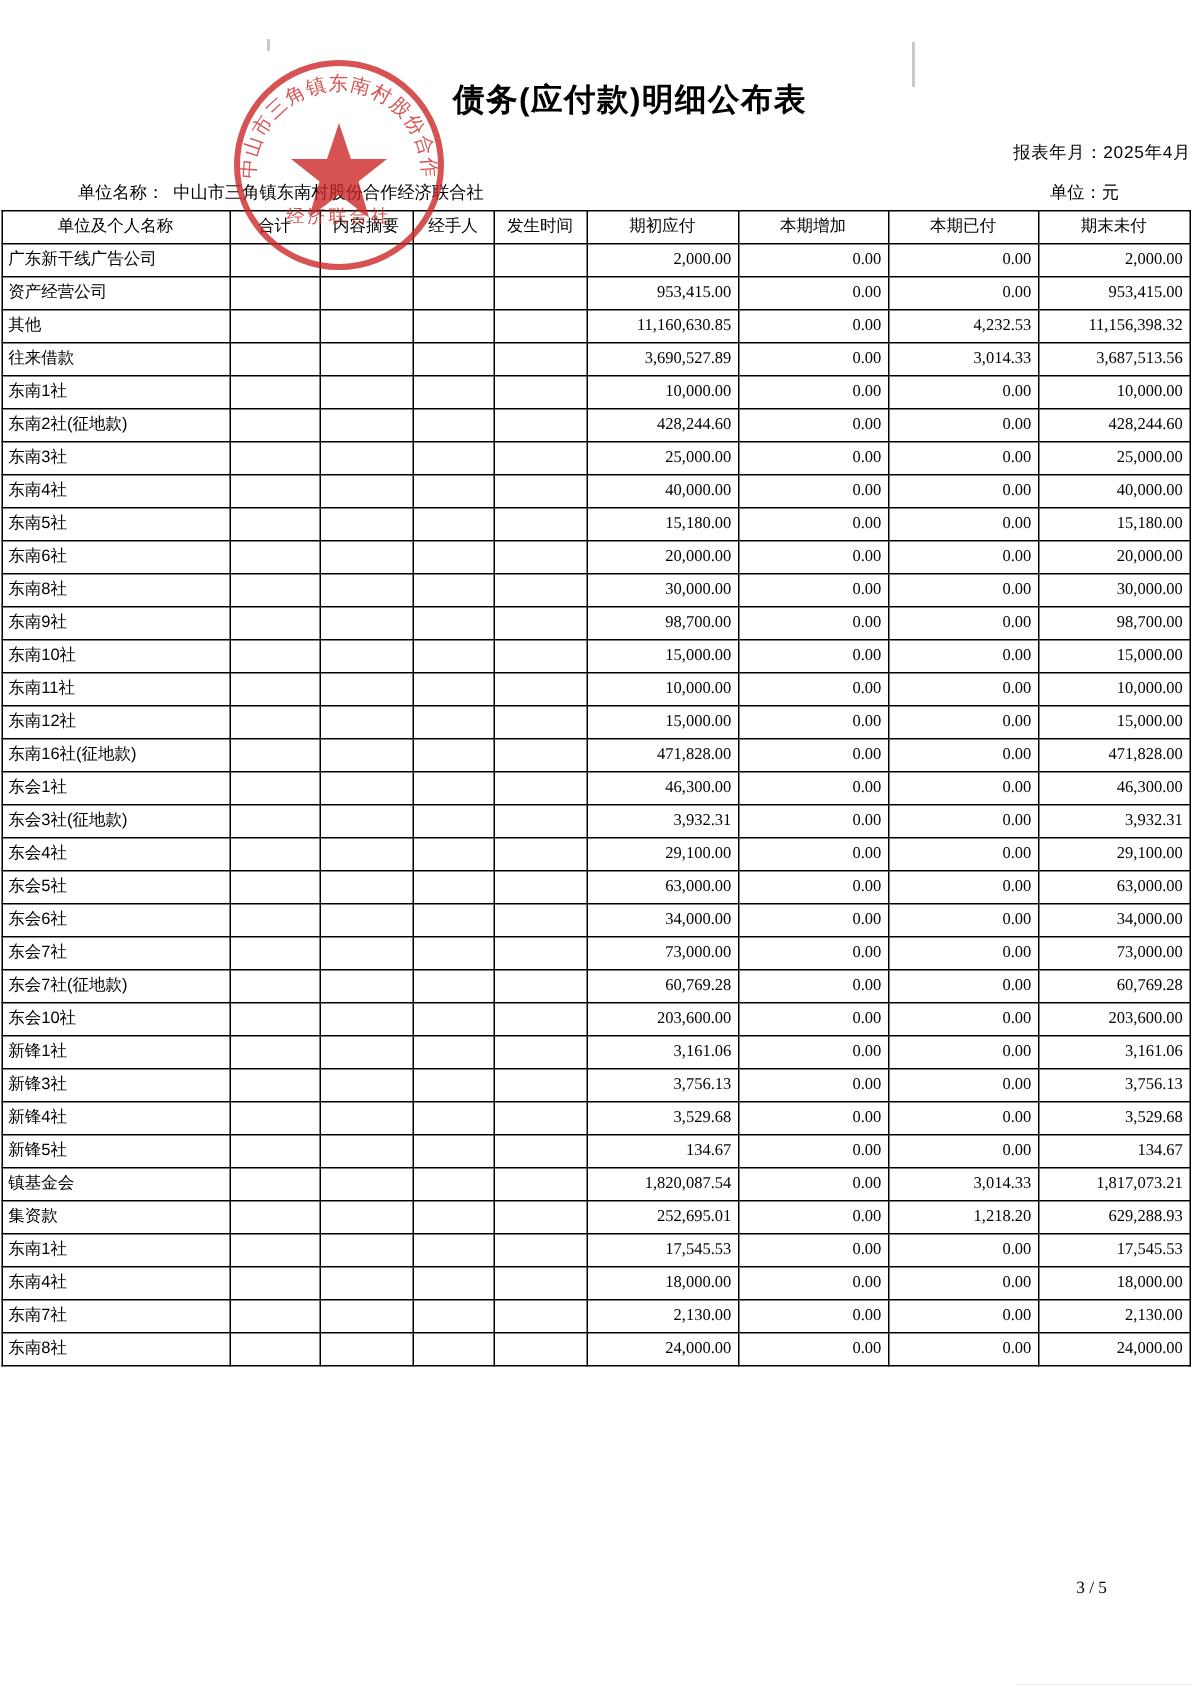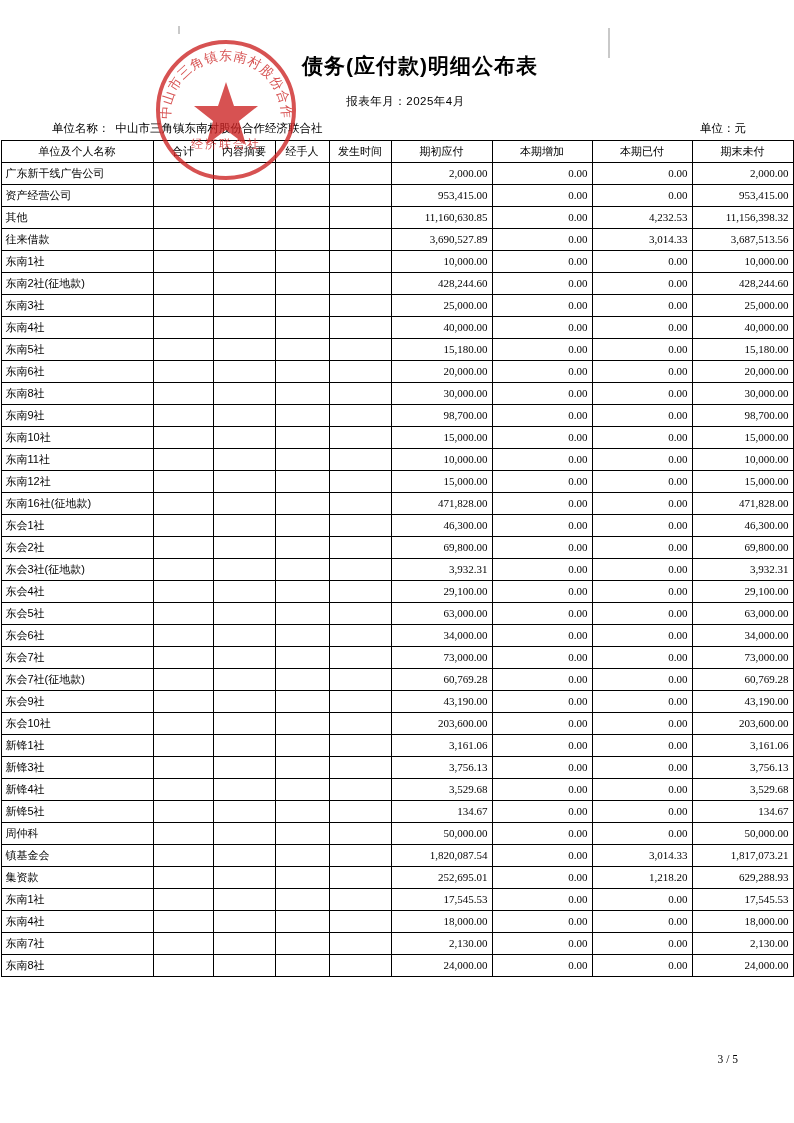--- a/index.html
+++ b/index.html
@@ -19,21 +19,21 @@
   }
   .title {
     text-align: center;
     font-size: 21px;
     font-weight: bold;
     letter-spacing: 1px;
     margin-top: 52px;
     margin-left: 46px;
   }
   .subtitle {
-    text-align: center;
+    text-align: right;
     font-size: 11.5px;
     margin-top: 14px;
     letter-spacing: 0.5px;
     padding-left: 17px;
   }
   .meta-row {
     display: flex;
     justify-content: space-between;
     align-items: flex-end;
     margin: 12px 48px 4px 52px;
@@ -350,31 +350,20 @@
           <td class="c-num"></td>
           <td class="c-name"></td>
           <td class="c-name"></td>
           <td class="c-name"></td>
           <td class="c-num">46,300.00</td>
           <td class="c-num">0.00</td>
           <td class="c-num">0.00</td>
           <td class="c-num">46,300.00</td>
         </tr>
         <tr>
-          <td class="c-name indent-2">东会2社</td>
-          <td class="c-num"></td>
-          <td class="c-name"></td>
-          <td class="c-name"></td>
-          <td class="c-name"></td>
-          <td class="c-num">69,800.00</td>
-          <td class="c-num">0.00</td>
-          <td class="c-num">0.00</td>
-          <td class="c-num">69,800.00</td>
-        </tr>
-        <tr>
           <td class="c-name indent-2">东会3社(征地款)</td>
           <td class="c-num"></td>
           <td class="c-name"></td>
           <td class="c-name"></td>
           <td class="c-name"></td>
           <td class="c-num">3,932.31</td>
           <td class="c-num">0.00</td>
           <td class="c-num">0.00</td>
           <td class="c-num">3,932.31</td>
         </tr>
@@ -427,31 +416,20 @@
           <td class="c-num"></td>
           <td class="c-name"></td>
           <td class="c-name"></td>
           <td class="c-name"></td>
           <td class="c-num">60,769.28</td>
           <td class="c-num">0.00</td>
           <td class="c-num">0.00</td>
           <td class="c-num">60,769.28</td>
         </tr>
         <tr>
-          <td class="c-name indent-2">东会9社</td>
-          <td class="c-num"></td>
-          <td class="c-name"></td>
-          <td class="c-name"></td>
-          <td class="c-name"></td>
-          <td class="c-num">43,190.00</td>
-          <td class="c-num">0.00</td>
-          <td class="c-num">0.00</td>
-          <td class="c-num">43,190.00</td>
-        </tr>
-        <tr>
           <td class="c-name indent-2">东会10社</td>
           <td class="c-num"></td>
           <td class="c-name"></td>
           <td class="c-name"></td>
           <td class="c-name"></td>
           <td class="c-num">203,600.00</td>
           <td class="c-num">0.00</td>
           <td class="c-num">0.00</td>
           <td class="c-num">203,600.00</td>
         </tr>
@@ -491,31 +469,20 @@
         <tr>
           <td class="c-name indent-2">新锋5社</td>
           <td class="c-num"></td>
           <td class="c-name"></td>
           <td class="c-name"></td>
           <td class="c-name"></td>
           <td class="c-num">134.67</td>
           <td class="c-num">0.00</td>
           <td class="c-num">0.00</td>
           <td class="c-num">134.67</td>
-        </tr>
-        <tr>
-          <td class="c-name indent-2">周仲科</td>
-          <td class="c-num"></td>
-          <td class="c-name"></td>
-          <td class="c-name"></td>
-          <td class="c-name"></td>
-          <td class="c-num">50,000.00</td>
-          <td class="c-num">0.00</td>
-          <td class="c-num">0.00</td>
-          <td class="c-num">50,000.00</td>
         </tr>
         <tr>
           <td class="c-name indent-1">镇基金会</td>
           <td class="c-num"></td>
           <td class="c-name"></td>
           <td class="c-name"></td>
           <td class="c-name"></td>
           <td class="c-num">1,820,087.54</td>
           <td class="c-num">0.00</td>
           <td class="c-num">3,014.33</td>

